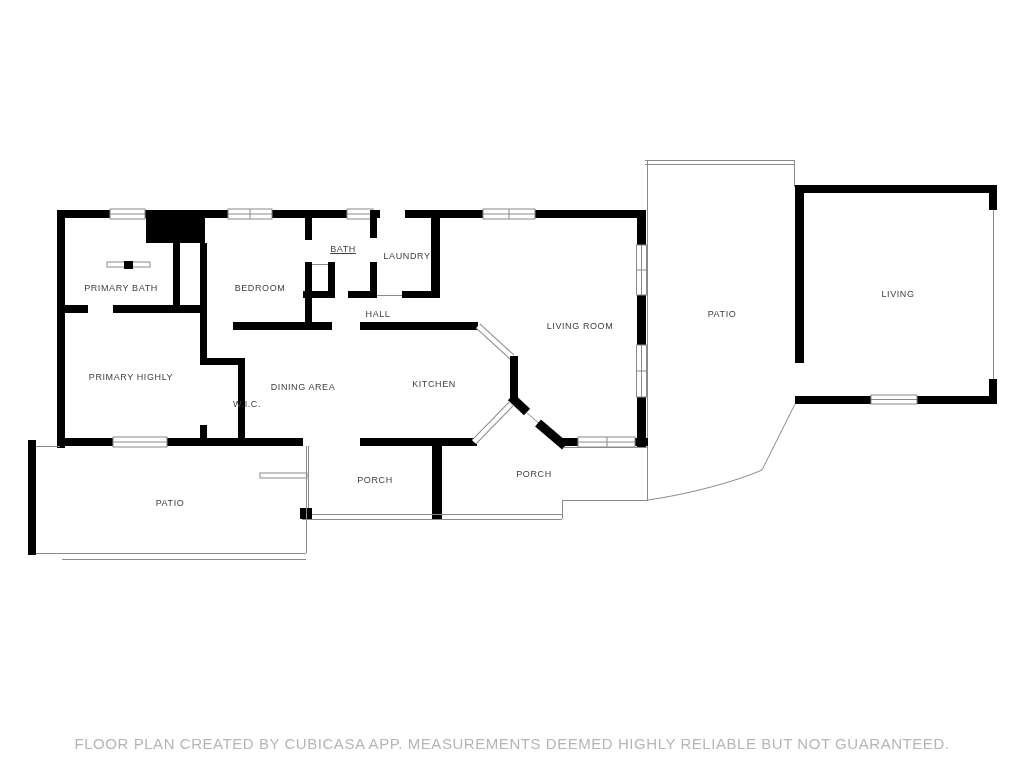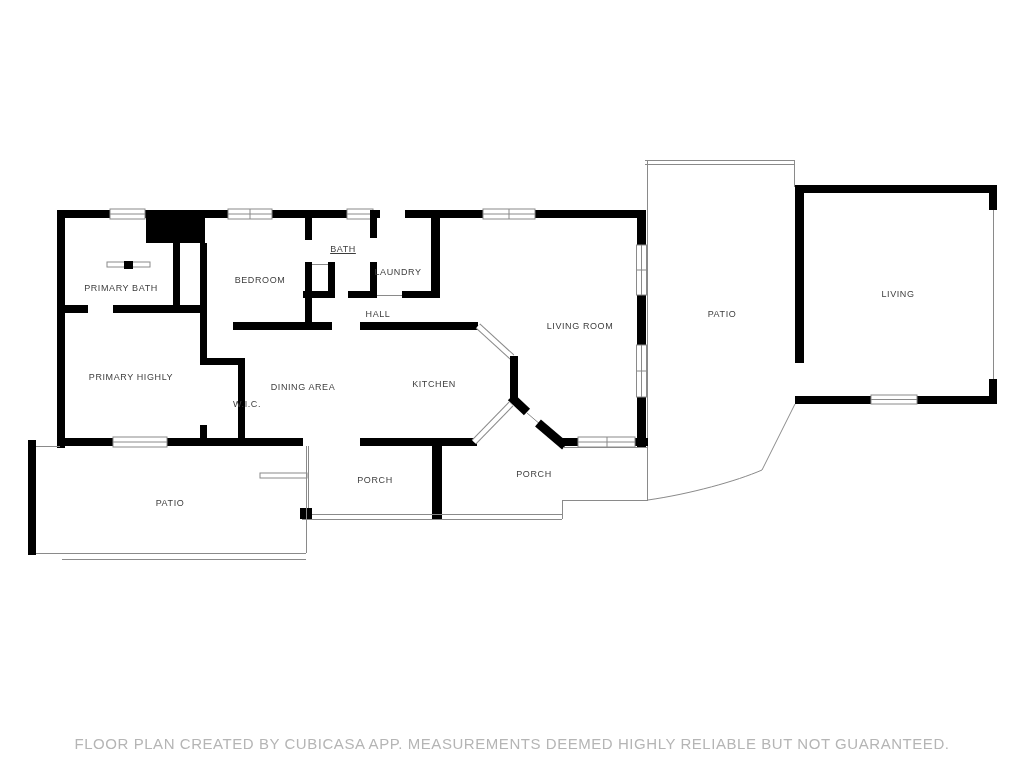--- a/index.html
+++ b/index.html
@@ -183,23 +183,23 @@
 
     <g>
       <rect class="thin" x="107" y="262" width="43" height="5"></rect>
       <rect class="wall" x="124" y="261" width="9" height="8"></rect>
     </g>
   </svg>
 
   <div class="lbl" style="left:121px;top:288px;">PRIMARY BATH</div>
   <div class="lbl" style="left:131px;top:377px;">PRIMARY HIGHLY</div>
   <div class="lbl" style="left:222px;top:404px;margin-left:25px;">W.I.C.</div>
-  <div class="lbl" style="left:260px;top:280px;">BEDROOM</div>
+  <div class="lbl" style="left:260px;top:288px;">BEDROOM</div>
   <div class="lbl" style="left:343px;top:249px;text-decoration:underline;">BATH</div>
-  <div class="lbl" style="left:398px;top:256px;margin-top:16px;">LAUNDRY</div>
+  <div class="lbl" style="left:407px;top:256px;">LAUNDRY</div>
   <div class="lbl" style="left:378px;top:314px;text-align:right;">HALL</div>
   <div class="lbl" style="left:303px;top:387px;">DINING AREA</div>
   <div class="lbl" style="left:434px;top:384px;">KITCHEN</div>
   <div class="lbl" style="left:563px;top:326px;padding-left:34px;">LIVING ROOM</div>
   <div class="lbl" style="left:722px;top:314px;">PATIO</div>
   <div class="lbl" style="left:898px;top:294px;">LIVING</div>
   <div class="lbl" style="left:170px;top:503px;">PATIO</div>
   <div class="lbl" style="left:375px;top:480px;">PORCH</div>
   <div class="lbl" style="left:534px;top:474px;">PORCH</div>
 

